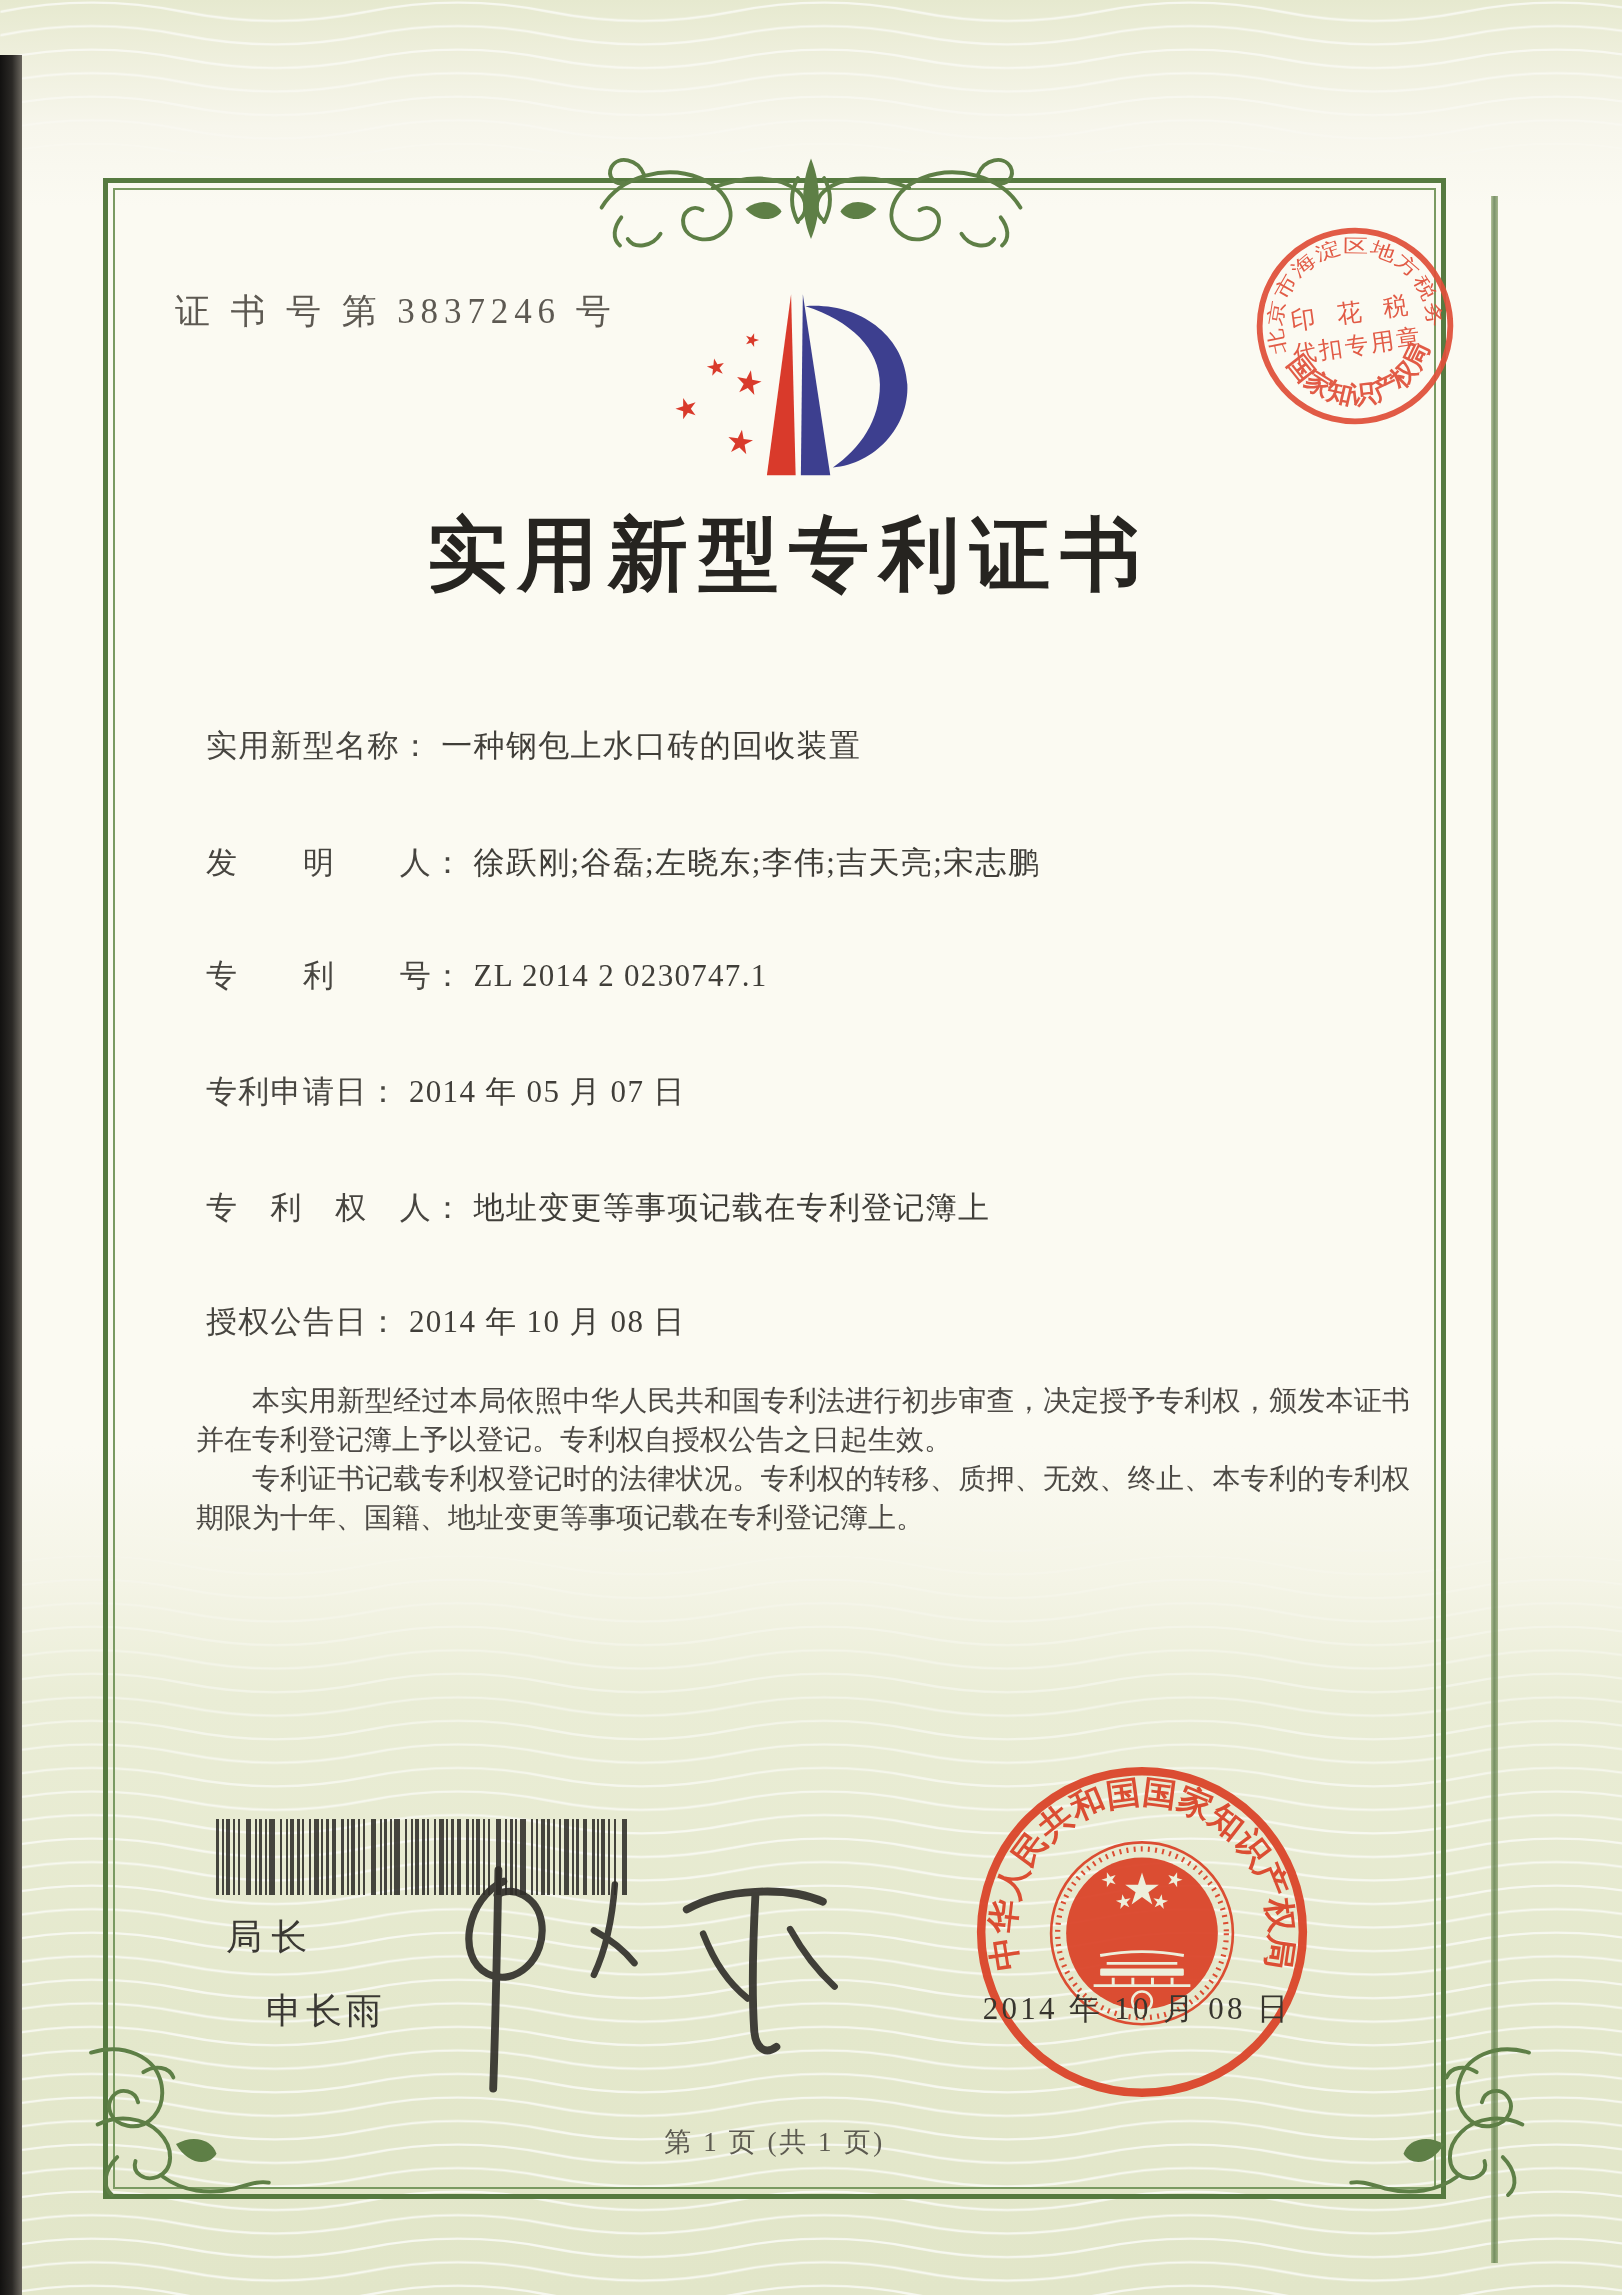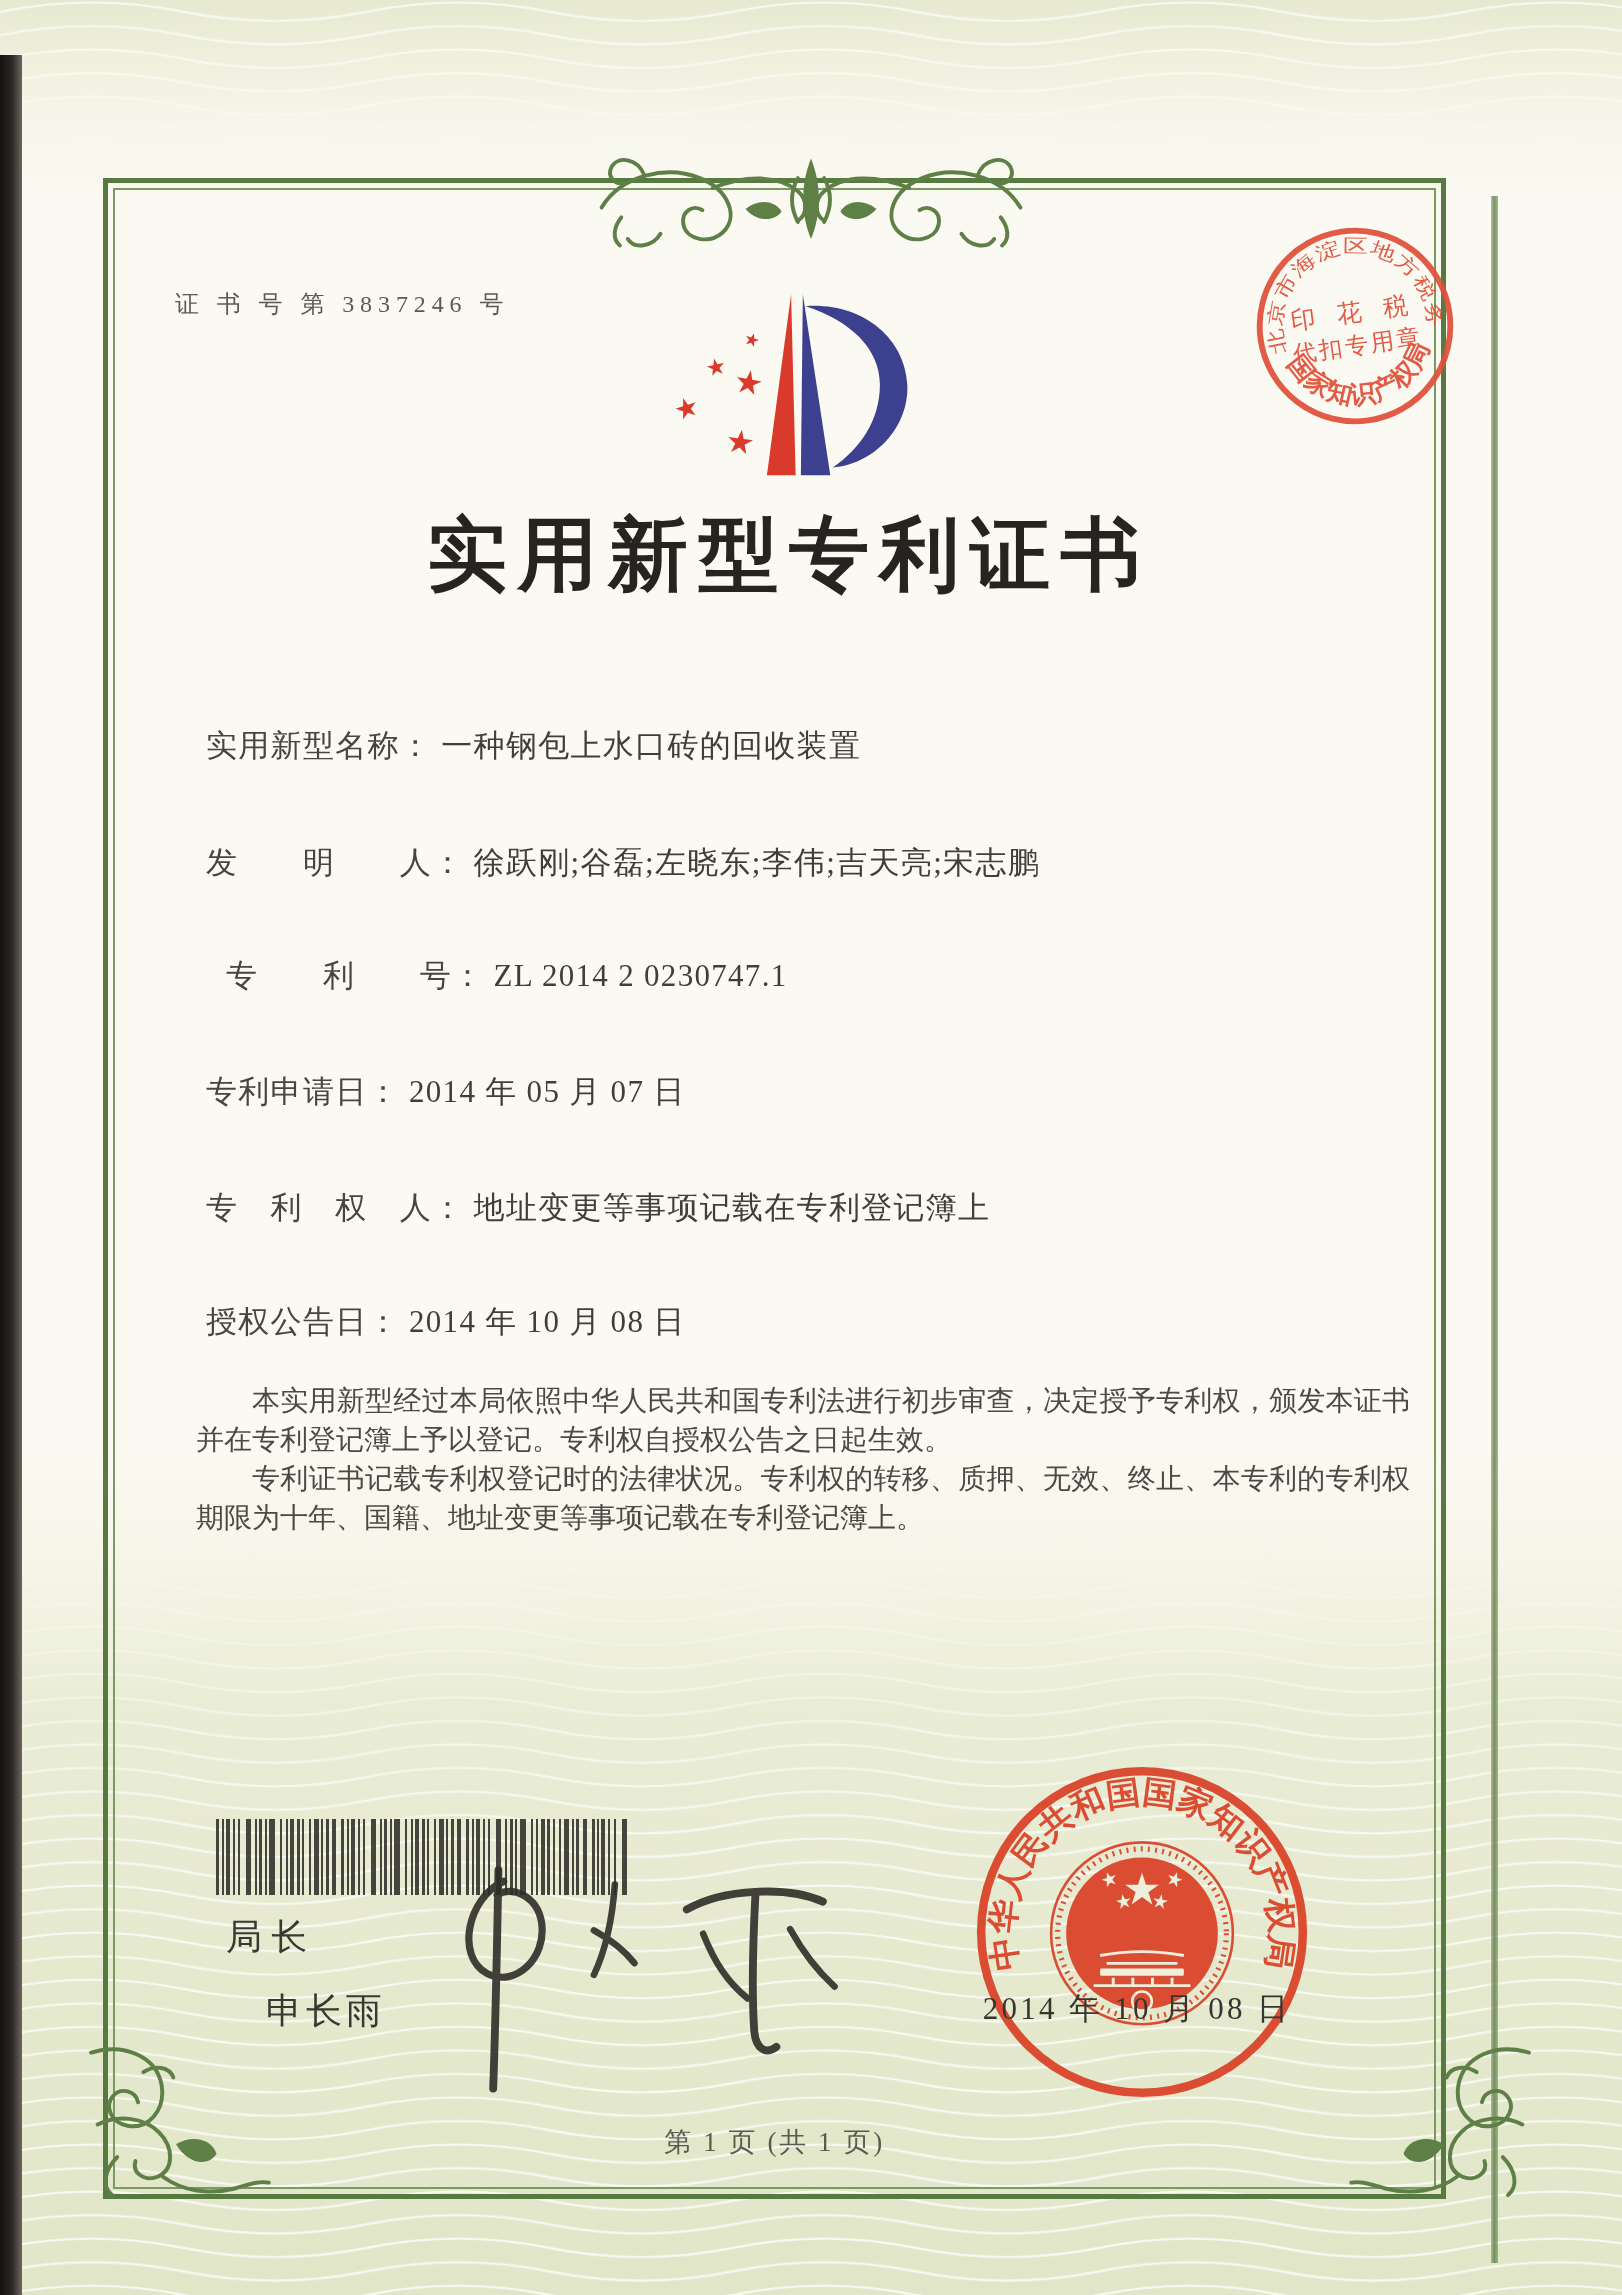--- a/index.html
+++ b/index.html
@@ -46,36 +46,36 @@
   }
   .frame::after{
     content:"";position:absolute;inset:4.6px;border:2px solid #7a9a62;
   }
 
   .ornament{position:absolute;z-index:3;}
 
   
   .cert-no{
     position:absolute;left:175px;top:288px;z-index:4;
-    font-size:24px;letter-spacing:5.9px;color:#5d5952;white-space:nowrap;
+    font-size:35px;letter-spacing:5.9px;color:#5d5952;white-space:nowrap;
   }
   .title{
     position:absolute;left:103px;top:502px;width:1372px;z-index:4;
     text-align:center;font-size:80px;font-weight:bold;color:#262420;
     letter-spacing:10.5px;white-space:nowrap;
   }
   .row{
     position:absolute;left:206px;z-index:4;font-size:31px;color:#403e39;
     letter-spacing:1.3px;white-space:nowrap;
   }
   .row .lbl{color:#474540;}
   .row .val{margin-left:9.2px;}
   #row-name{top:725px;}
   #row-inventors{top:842px;}
-  #row-patno{top:955px;margin-left:20px;}
+  #row-patno{top:955px;}
   #row-filing{top:1071px;}
   #row-patentee{top:1187px;}
   #row-grant{top:1301px;}
 
   .body-text{
     position:absolute;left:196px;top:1381px;width:1214px;z-index:4;
     font-size:28px;line-height:39px;color:#4c4945;text-align:justify;
   }
   .body-text p{margin:0;text-indent:2em;}
 

